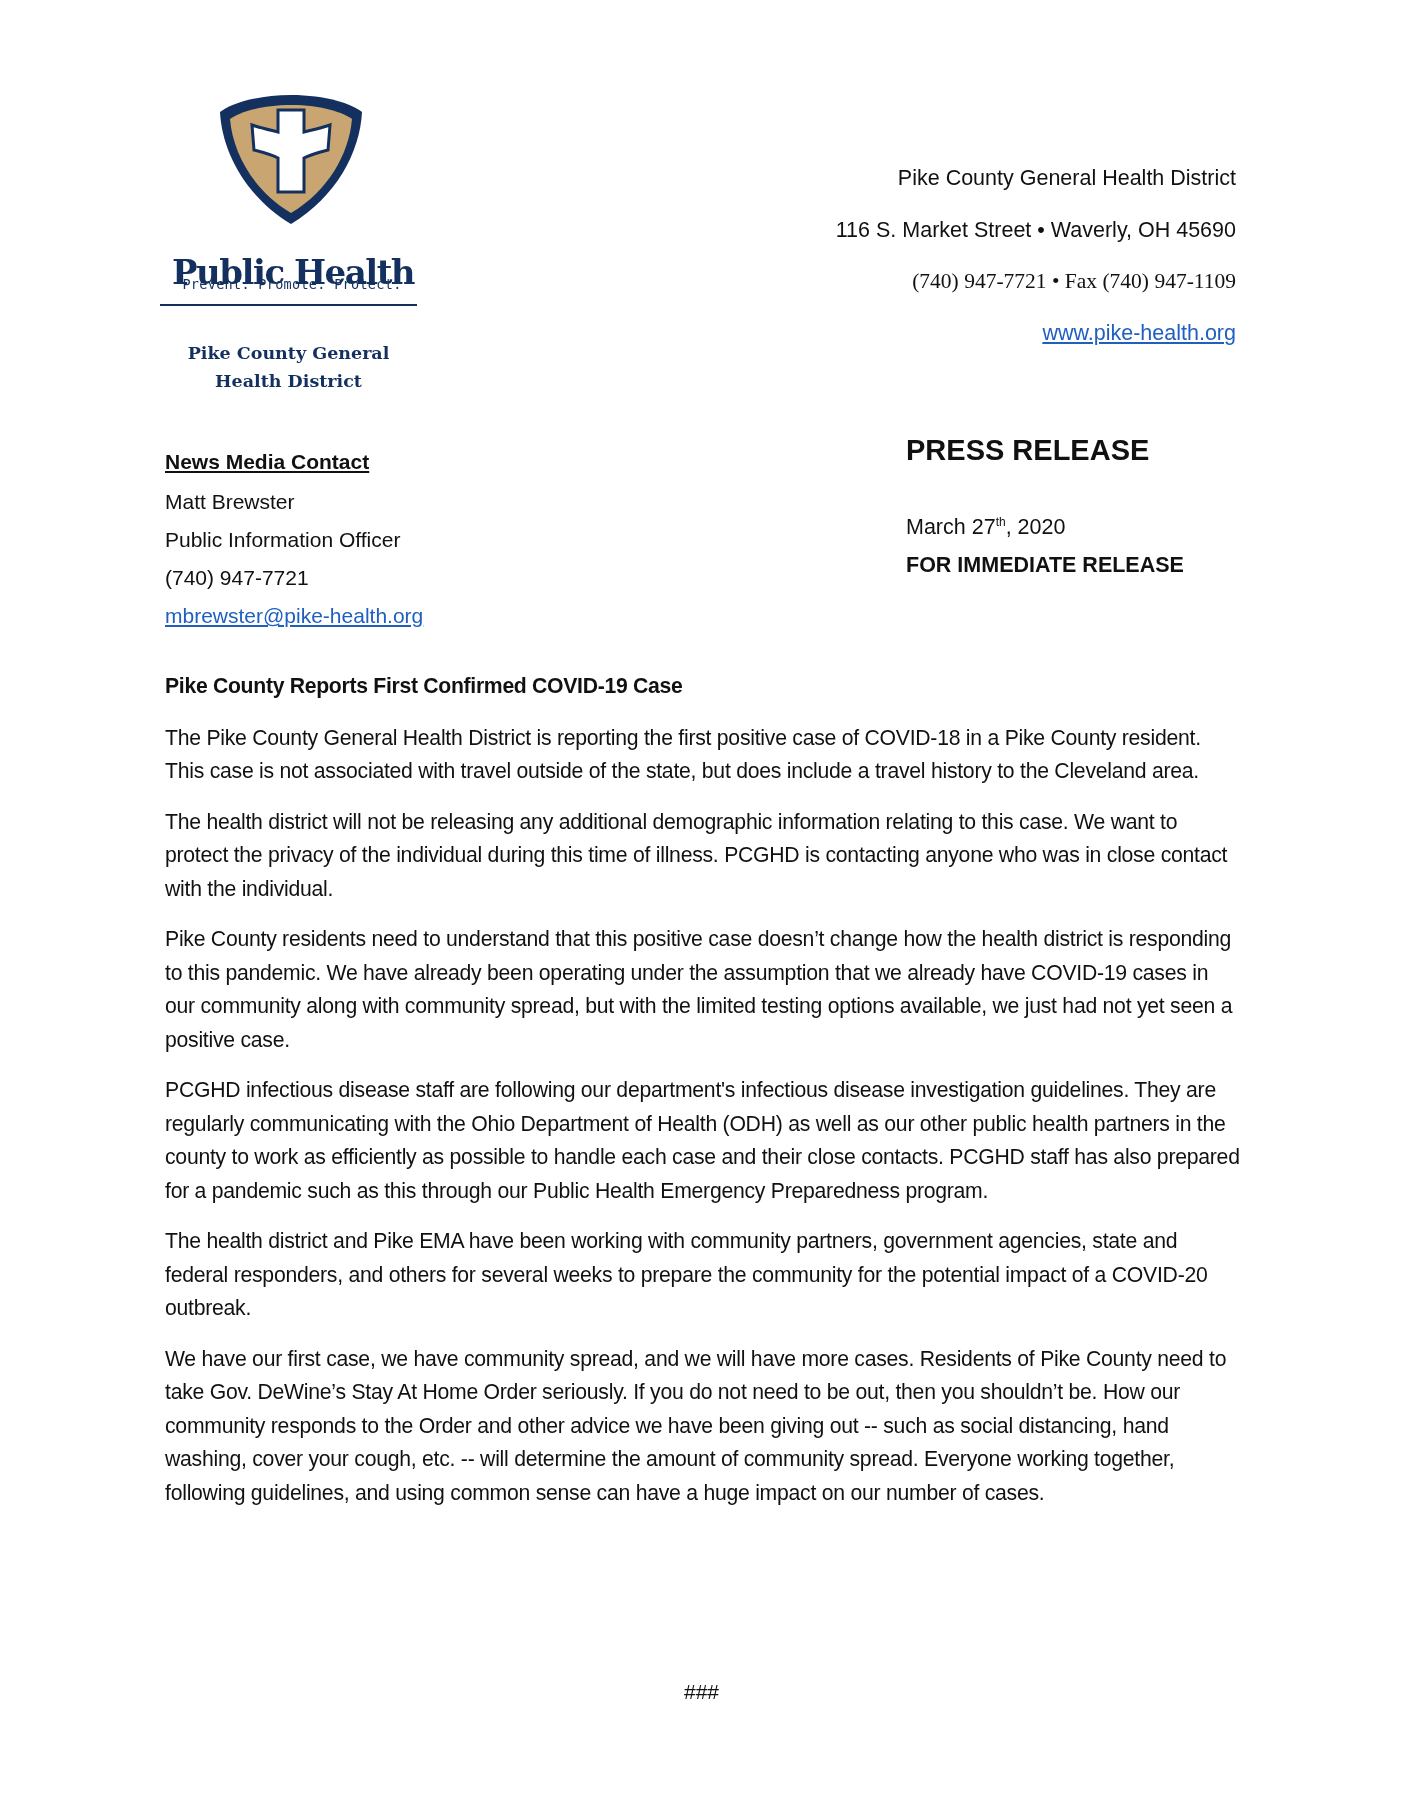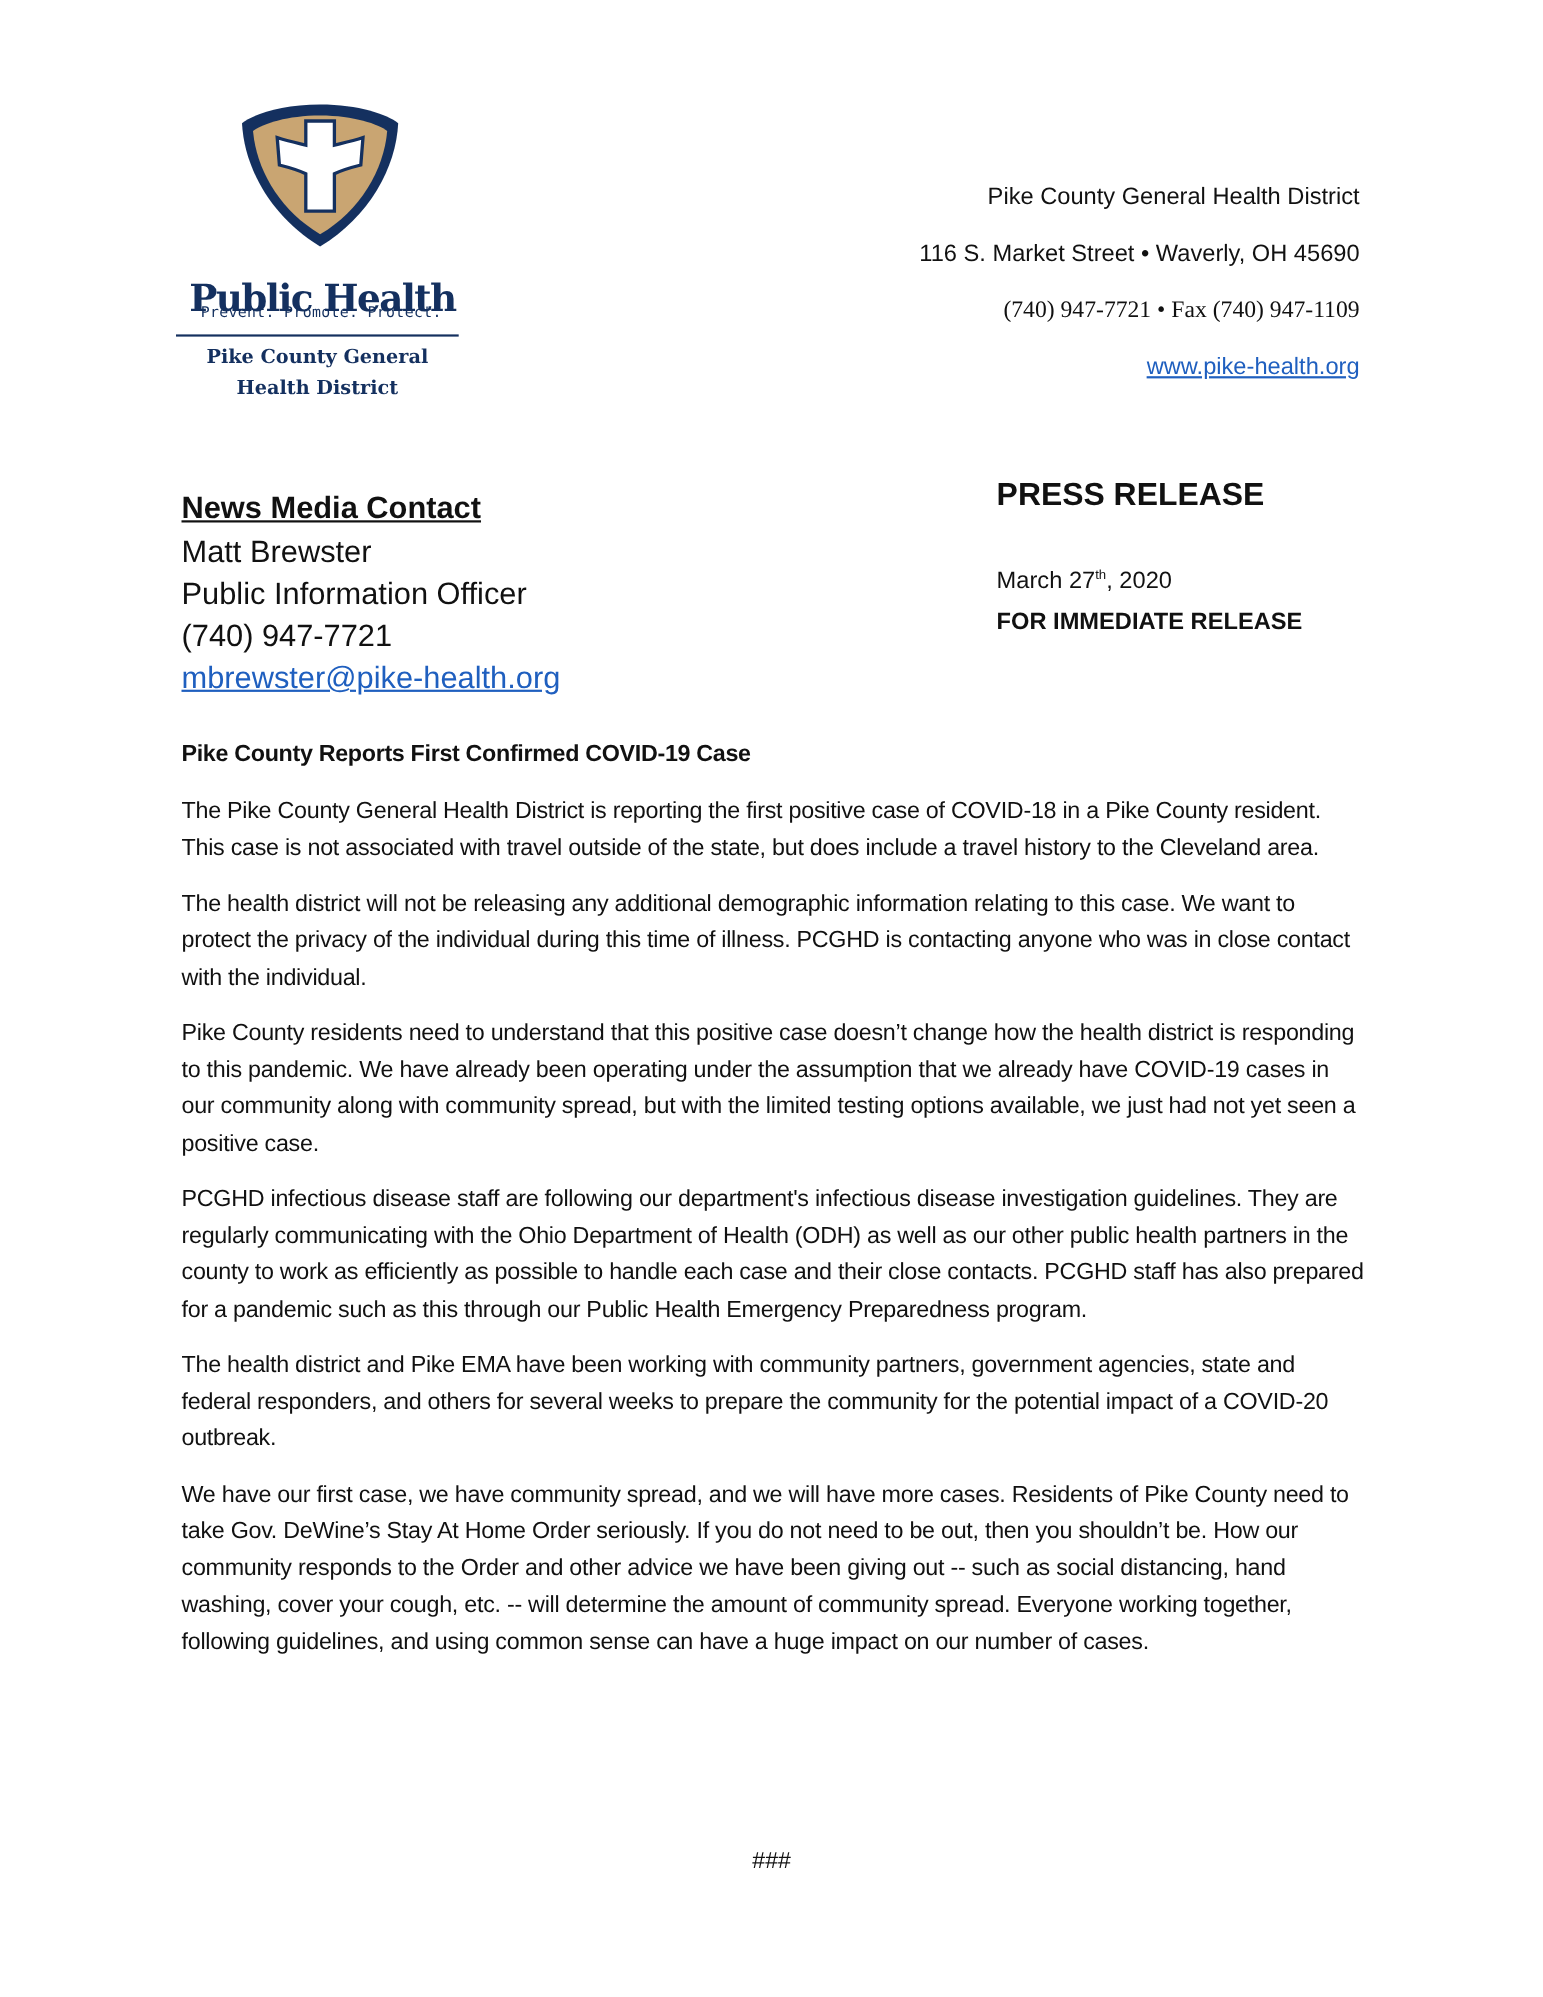--- a/index.html
+++ b/index.html
@@ -12,34 +12,34 @@
   .shield { position: absolute; left: 56px; top: 0; width: 150px; height: 135px; }
   .ph-title { position: absolute; left: 12px; top: 160px; width: 240px; text-align: center;
               font-family: "DejaVu Serif", "Liberation Serif", serif; font-weight: bold;
               font-size: 34px; letter-spacing: -1.5px; color: #14305f; white-space: nowrap; }
   .ph-tag { position: absolute; left: 8px; top: 184px; width: 248px; text-align: center;
             font-family: "DejaVu Sans Mono", "Liberation Mono", monospace; font-size: 13.5px;
             color: #14305f; white-space: nowrap; letter-spacing: 0.3px; }
   .ph-rule { position: absolute; left: 0; top: 212px; width: 257px; height: 2px; background: #14305f; }
   .ph-org1, .ph-org2 { position: absolute; left: 0; width: 257px; text-align: center;
             font-family: "DejaVu Serif", "Liberation Serif", serif; font-weight: bold;
-            font-size: 17.5px; color: #14305f; white-space: nowrap; }
+            font-size: 17.5px; color: #14305f; white-space: nowrap; margin-top: 28px; }
   .ph-org1 { top: 223px; }
   .ph-org2 { top: 251px; }
 
   
   .hdr { right: 167px; text-align: right; font-size: 21.5px; white-space: nowrap; }
   .hdr-name { top: 166px; font-weight: normal; }
   .hdr-addr { top: 218px; }
   .hdr-phone { top: 269px; font-family: Liberation Serif, serif; }
   .hdr-web { top: 321px; text-align: center; }
   a, .link { color: #1f5fbf; text-decoration: underline; }
 
   
-  .contact { left: 165px; top: 442px; font-size: 28px; line-height: 38px; }
+  .contact { left: 165px; top: 442px; font-size: 21px; line-height: 38px; }
   .contact .hd { font-weight: bold; text-decoration: underline; line-height: 40px; margin-bottom: 1px; }
 
   .release { left: 906px; top: 434px; font-size: 21.5px; }
   .release .pr { font-weight: bold; font-size: 29px; text-decoration-thickness: 3px;
                  margin-bottom: 36px; }
   .release .date { line-height: 38px; }
   .release .date sup { font-size: 12px; }
   .release .imm { font-weight: bold; line-height: 38px; }
 
   

